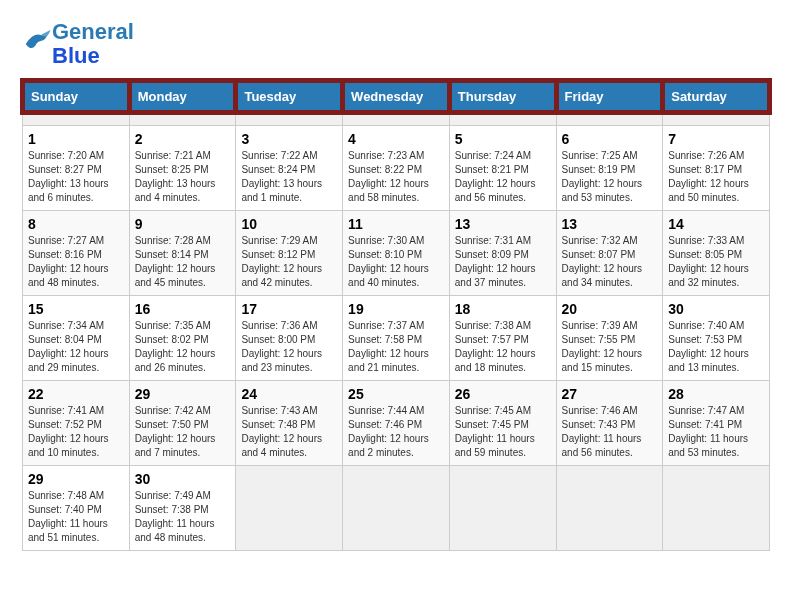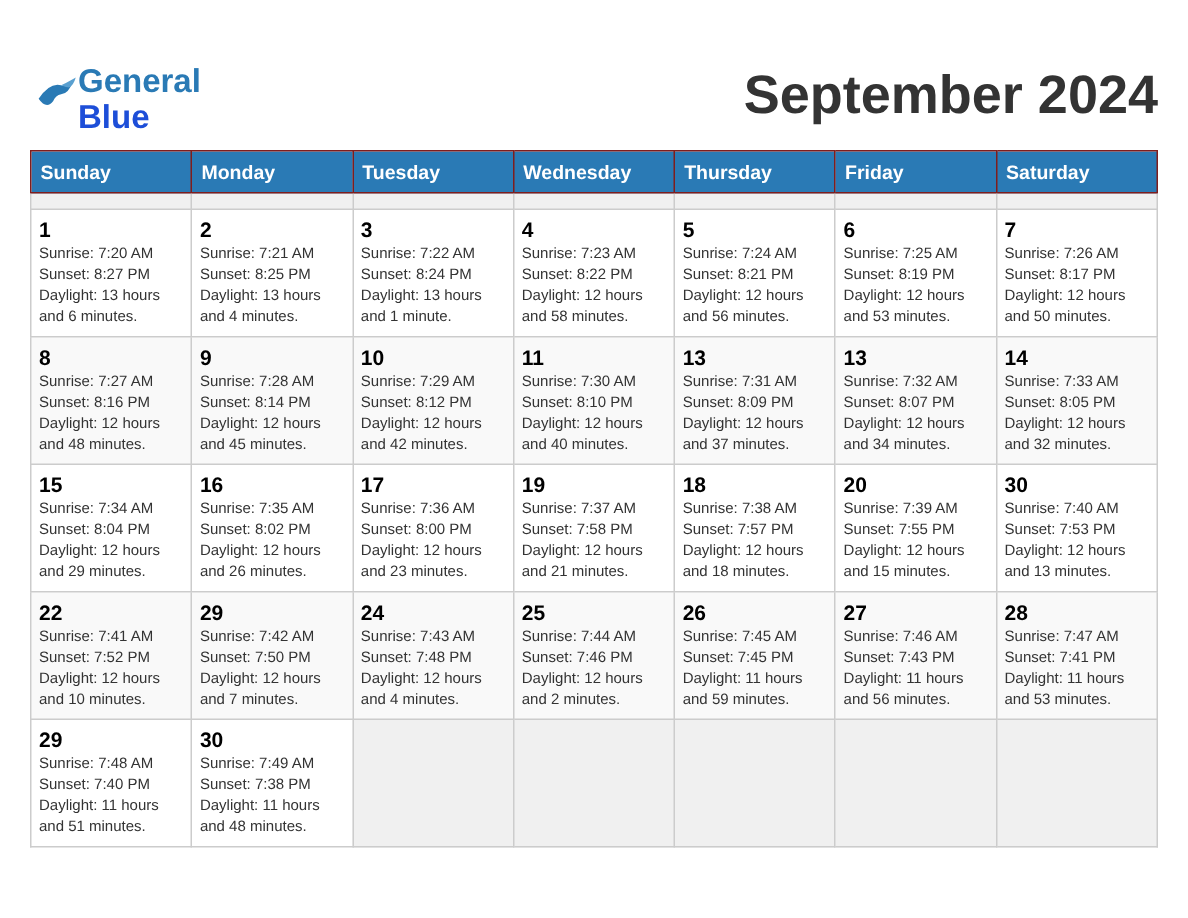--- a/index.html
+++ b/index.html
@@ -8,21 +8,20 @@
       background: #fff;
       width: 792px;
       min-height: 612px;
       padding: 20px;
     }
     .header {
       display: flex;
       justify-content: space-between;
       align-items: flex-start;
       margin-bottom: 10px;
-      margin-top: 22px;
     }
     .logo {
       display: flex;
       align-items: center;
     }
     .logo-text {
       font-size: 22px;
       font-weight: bold;
       color: #333;
       line-height: 1.1;
@@ -52,21 +51,21 @@
       border-collapse: collapse;
       font-size: 11px;
     }
     thead tr th {
       background-color: #2a7ab5;
       color: white;
       text-align: left;
       padding: 6px 6px;
       font-size: 13px;
       font-weight: bold;
-      border: 1px solid #7f1d1d;
+      border: 5px solid #7f1d1d;
     }
     tbody tr td {
       border: 1px solid #ccc;
       vertical-align: top;
       padding: 5px 5px;
       width: calc(100% / 7);
       min-height: 80px;
       background: #fff;
     }
     tbody tr:nth-child(odd) td {
@@ -103,21 +102,20 @@
         <path d="M5,20 Q15,5 25,8 Q30,10 35,5 Q32,15 25,16 Q20,17 18,22 Q12,30 5,20Z" fill="#2a7ab5"></path>
         <path d="M25,8 Q35,3 38,1 Q36,8 32,10 Q30,10 25,8Z" fill="#5aa0d0"></path>
       </svg>
     </div>
     <div class="logo-text">
       <div><span>General</span></div>
       <div><span style="color:#1d4ed8">Blue</span></div>
     </div>
   </div>
   <div class="title-block">
-    <div class="month-title">September 2024</div>
   </div>
 </div>
 
 <table>
   <thead>
     <tr>
     <th>Sunday</th>
         <th>Monday</th>
         <th>Tuesday</th>
         <th>Wednesday</th>

